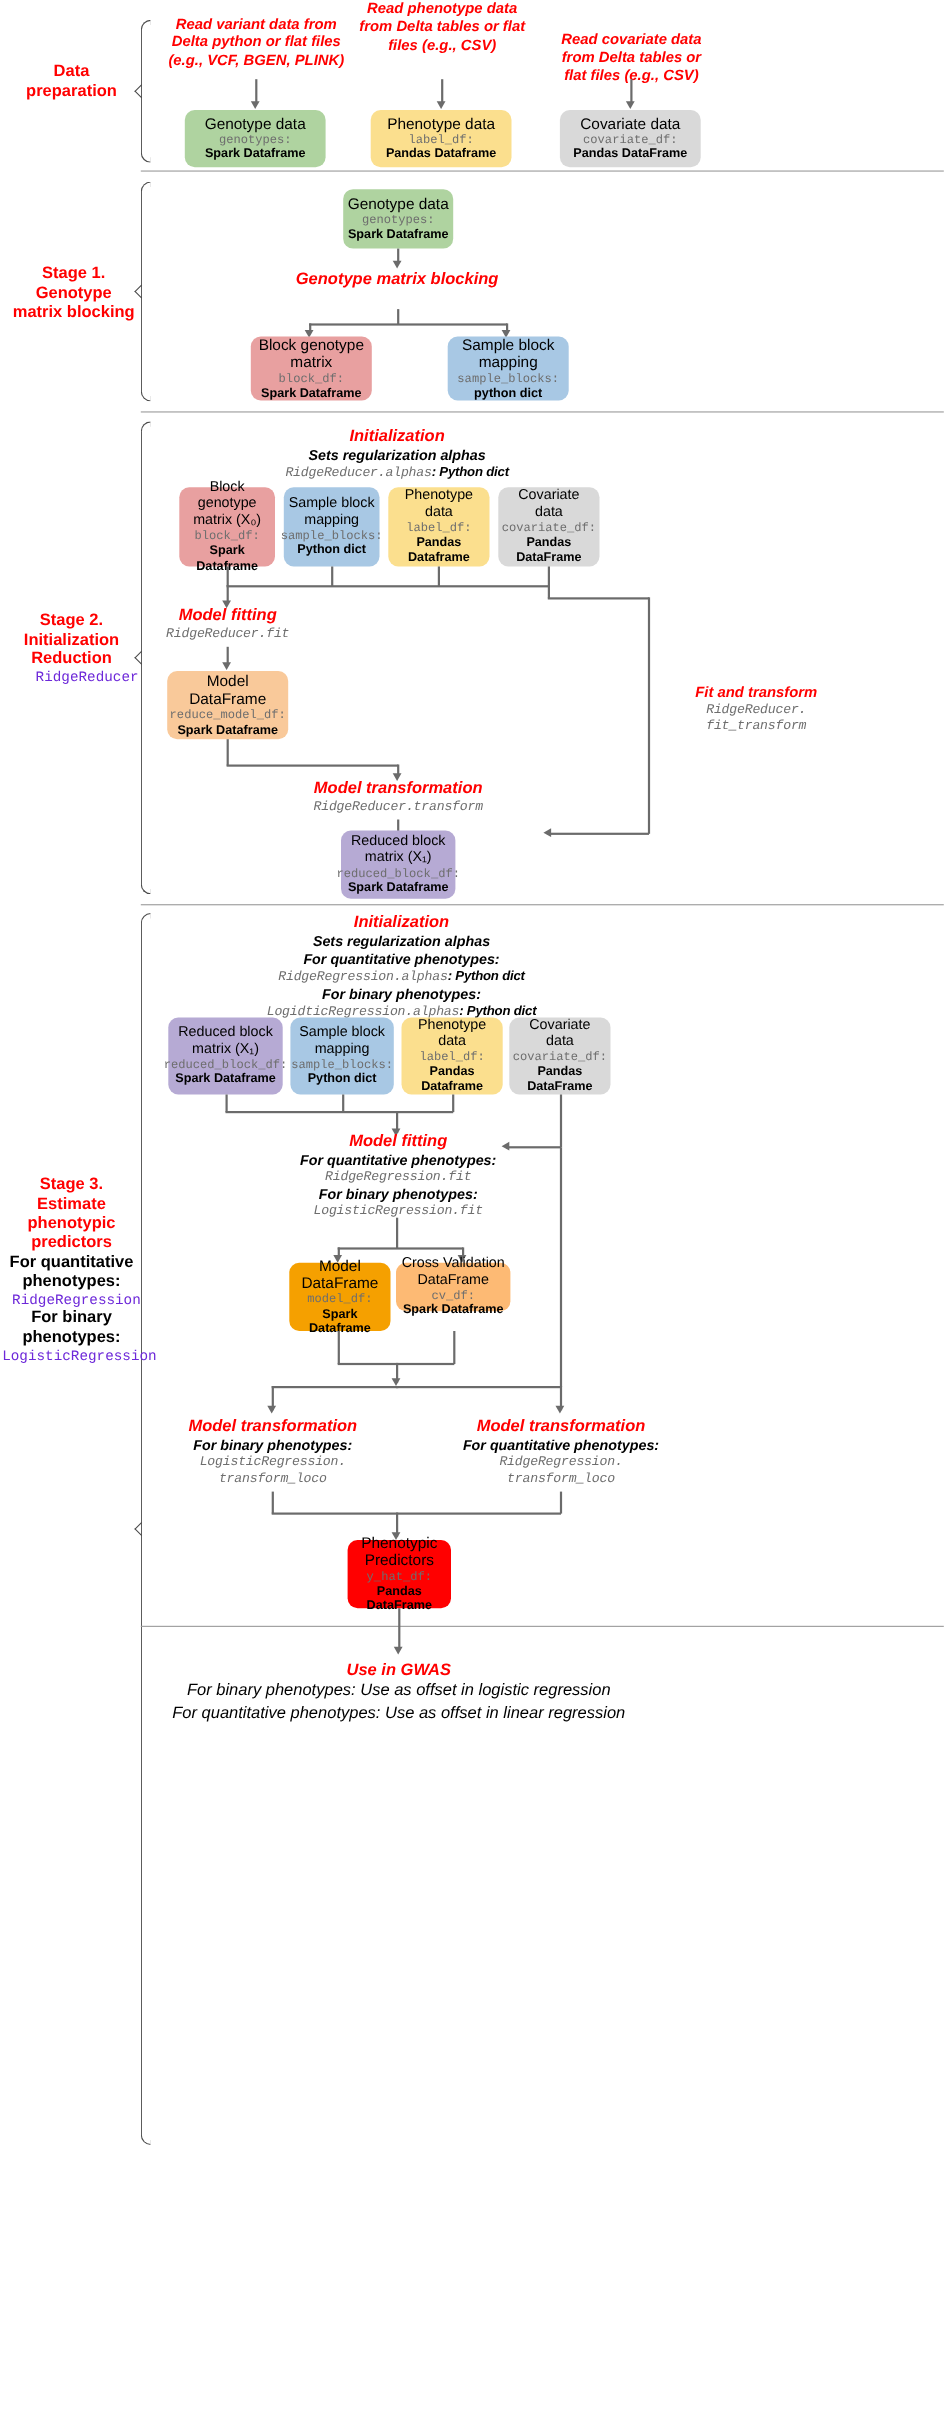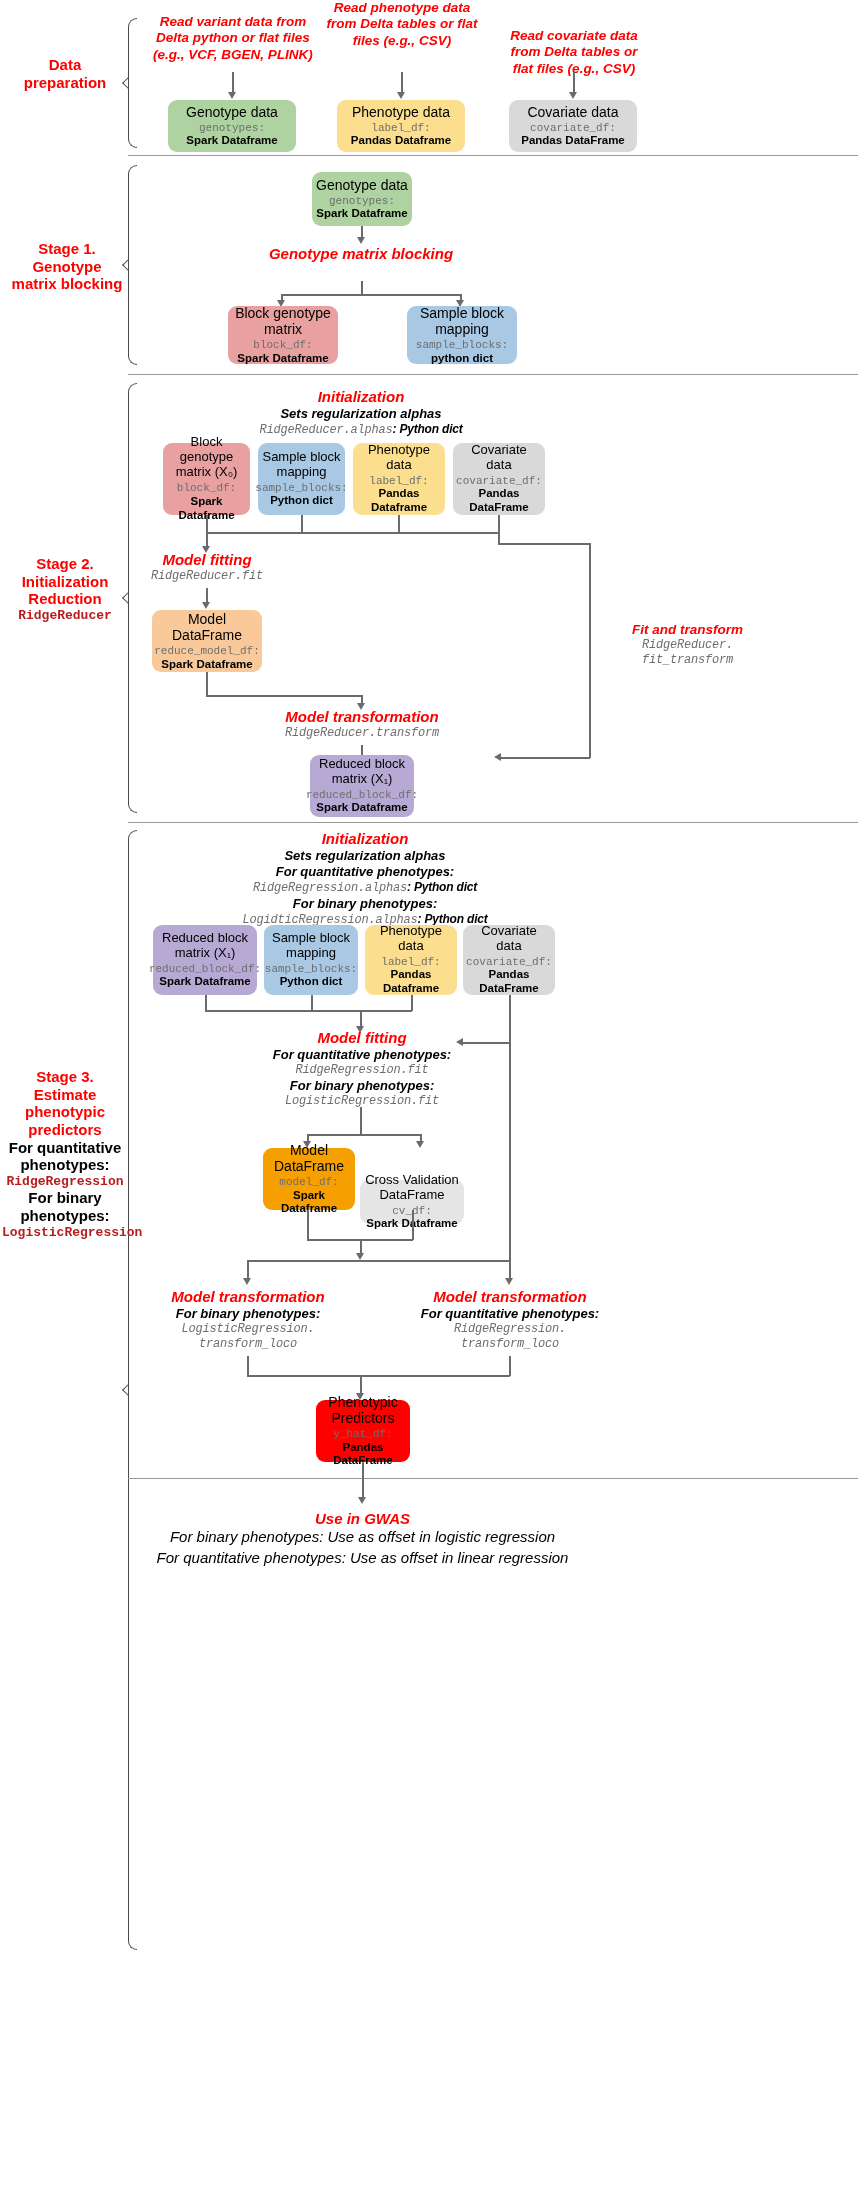--- a/index.html
+++ b/index.html
@@ -24,24 +24,25 @@
   .stage-label {
     position: absolute;
     text-align: center;
     color: #FF0000;
     font-weight: bold;
     font-size: 15px;
     line-height: 1.18;
   }
   .stage-label .sub {
     font-family: "Liberation Mono", monospace;
-    font-weight: bold;
-    color: #b91c1c;
+    font-weight: normal;
+    color: #6d28d9;
     font-size: 13px;
     display: block;
+    text-align: right;
   }
   .stage-label .subblk {
     display: block;
     font-size: 15px;
     font-weight: bold;
   }
 
   
   .brace {
     position: absolute;
@@ -424,21 +425,21 @@
   <div class="arrowhead" style="left:303px; top:1141px;"></div>
   <div class="vline" style="left:420px; top:1134px; height:10px;"></div>
   <div class="arrowhead" style="left:416px; top:1141px;"></div>
 
   <div class="node" style="left:263px; top:1148px; width:92px; height:62px; background:#F5A000;">
     <div class="title">Model</div>
     <div class="title">DataFrame</div>
     <div class="var">model_df:</div>
     <div class="type">Spark Dataframe</div>
   </div>
-  <div class="node" style="left:360px; top:1180px; width:104px; height:44px; background:#e5e5e5;">
+  <div class="node" style="left:360px; top:1148px; width:104px; height:44px; background:#fdba74;">
     <div class="title small">Cross Validation</div>
     <div class="title small">DataFrame</div>
     <div class="var">cv_df:</div>
     <div class="type">Spark Dataframe</div>
   </div>
 
   <div class="vline" style="left:307px; top:1210px; height:30px;"></div>
   <div class="vline" style="left:412px; top:1210px; height:30px;"></div>
   <div class="hline" style="left:307px; top:1239px; width:106px;"></div>
   <div class="vline" style="left:360px; top:1239px; height:18px;"></div>

